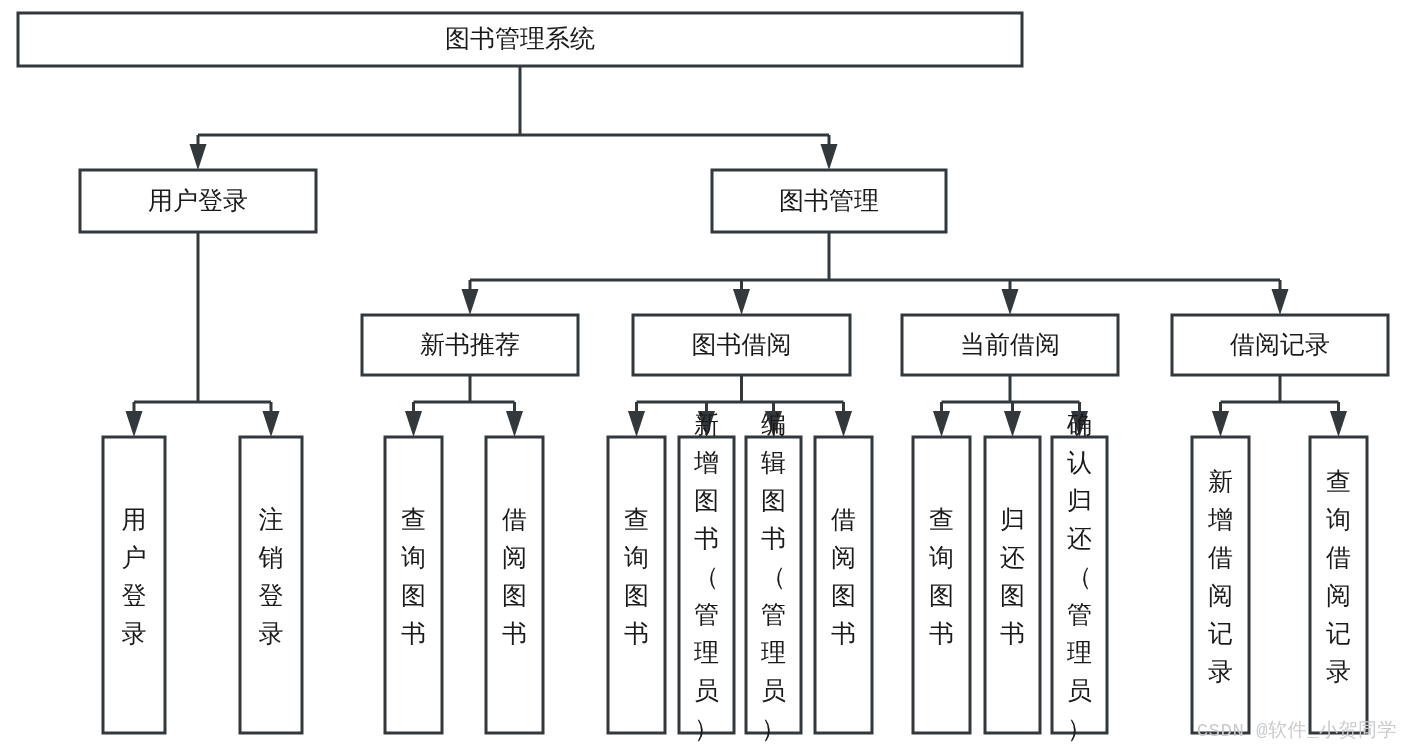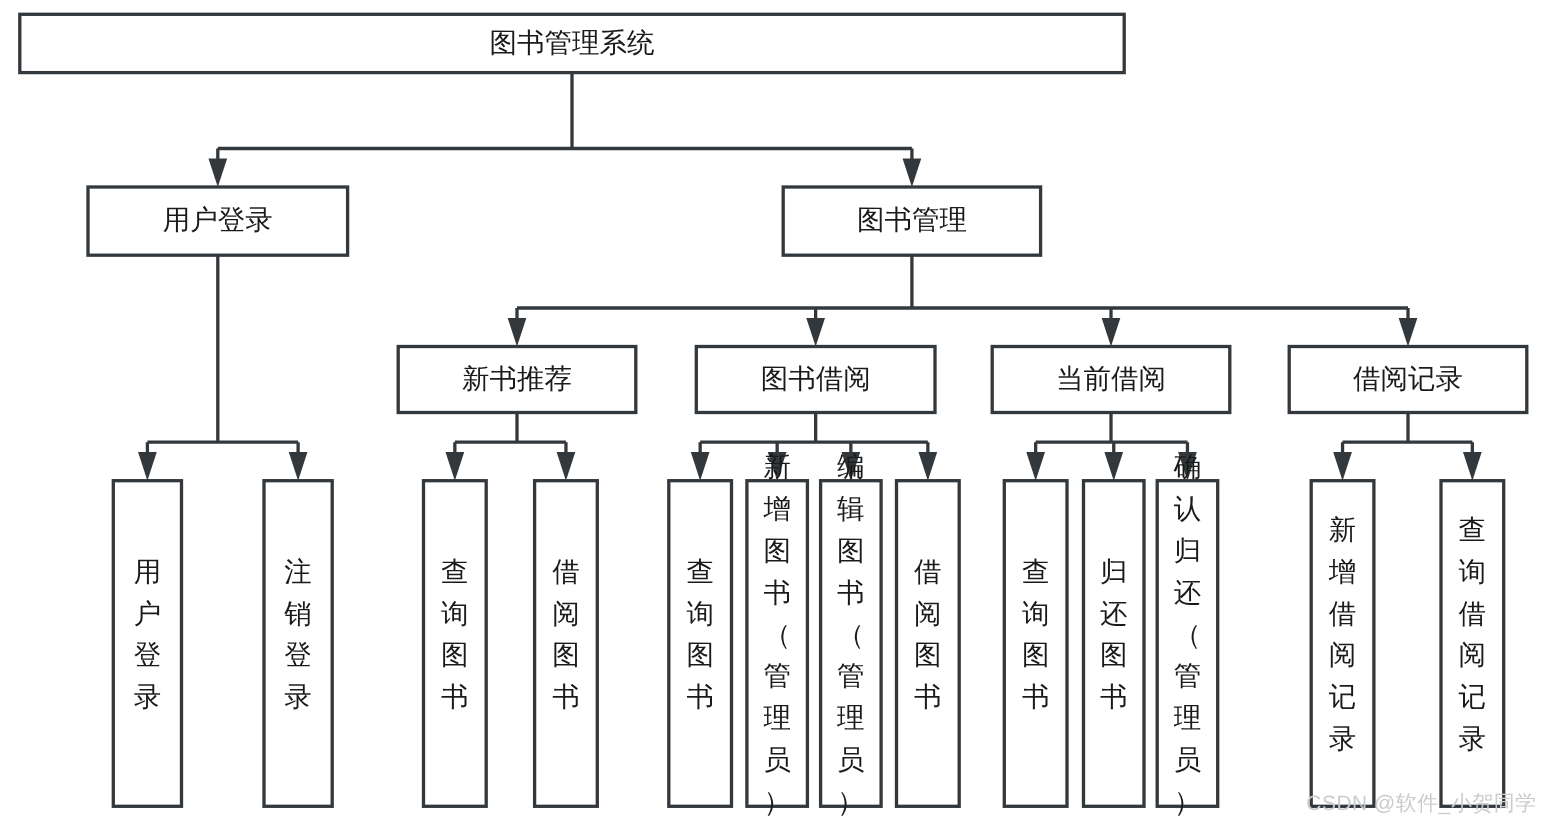--- a/index.html
+++ b/index.html
@@ -50,21 +50,21 @@
   .node-label-vertical {
     fill: #1a1a1a;
     font-family: "Liberation Sans", "DejaVu Sans", sans-serif;
     font-size: 25px;
     text-anchor: middle;
   }
   .watermark {
     position: absolute;
     right: 8px;
     bottom: 4px;
-    font-family: Liberation Sans, sans-serif;
+    font-family: Liberation Mono, monospace;
     font-size: 19px;
     color: #c9cbcd;
     white-space: nowrap;
     letter-spacing: 0.5px;
     pointer-events: none;
   }
 </style>
 </head>
 <body>
 

